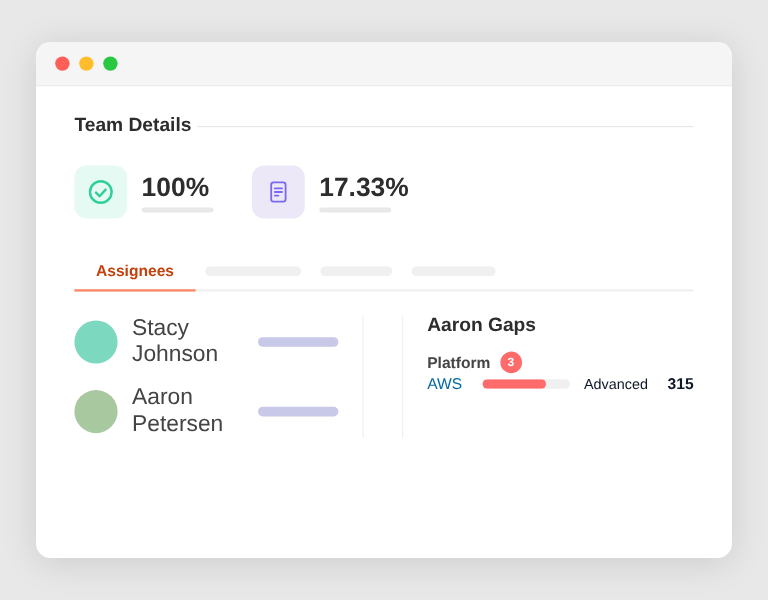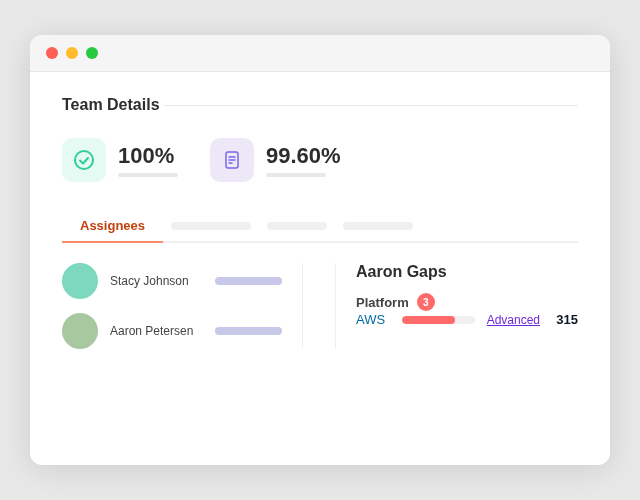--- a/index.html
+++ b/index.html
@@ -130,21 +130,21 @@
       gap: 12px;
     }
     .avatar {
       width: 36px; height: 36px;
       border-radius: 50%;
       background: #b0e8d8;
       flex-shrink: 0;
     }
     .avatar-2 { background: #c8e0c8; }
     .assignee-name {
-      font-size: 12px;
+      font-size: 19px;
       color: #444;
       width: 110px;
     }
     .assignee-bar {
       width: 80px; height: 8px;
       background: #c8c8e8;
       border-radius: 4px;
     }
     .right-panel {
       flex: 1;
@@ -194,24 +194,23 @@
       overflow: hidden;
     }
     .skill-bar-fill {
       height: 100%;
       background: #ff6b6b;
       border-radius: 4px;
       width: 72%;
     }
     .skill-level {
       font-size: 12px;
-      color: #6d28d9;
+      color: #0f172a;
       width: 55px;
       text-align: right;
-      text-decoration: underline;
     }
     .skill-score {
       font-size: 13px;
       font-weight: 700;
       color: #0f172a;
       width: 28px;
       text-align: right;
     }
     .main-body {
       display: flex;
@@ -259,21 +258,21 @@
       <div class="stat-item">
         <div class="stat-icon stat-icon-purple">
           <svg width="22" height="22" viewBox="0 0 22 22" fill="none">
             <rect x="5" y="3" width="12" height="16" rx="2" stroke="#7b68ee" stroke-width="1.5" fill="none"></rect>
             <line x1="8" y1="8" x2="14" y2="8" stroke="#7b68ee" stroke-width="1.5" stroke-linecap="round"></line>
             <line x1="8" y1="11" x2="14" y2="11" stroke="#7b68ee" stroke-width="1.5" stroke-linecap="round"></line>
             <line x1="8" y1="14" x2="11" y2="14" stroke="#7b68ee" stroke-width="1.5" stroke-linecap="round"></line>
           </svg>
         </div>
         <div>
-          <div class="stat-value">99.60%</div>
+          <div class="stat-value">17.33%</div>
           <div class="stat-sublabel"></div>
         </div>
       </div>
 
     </div>
 
     <div class="tabs-row">
       <div class="tab active">Assignees</div>
       <div class="tab-placeholder" style="max-width:80px;"></div>
       <div class="tab-placeholder" style="max-width:60px;"></div>

